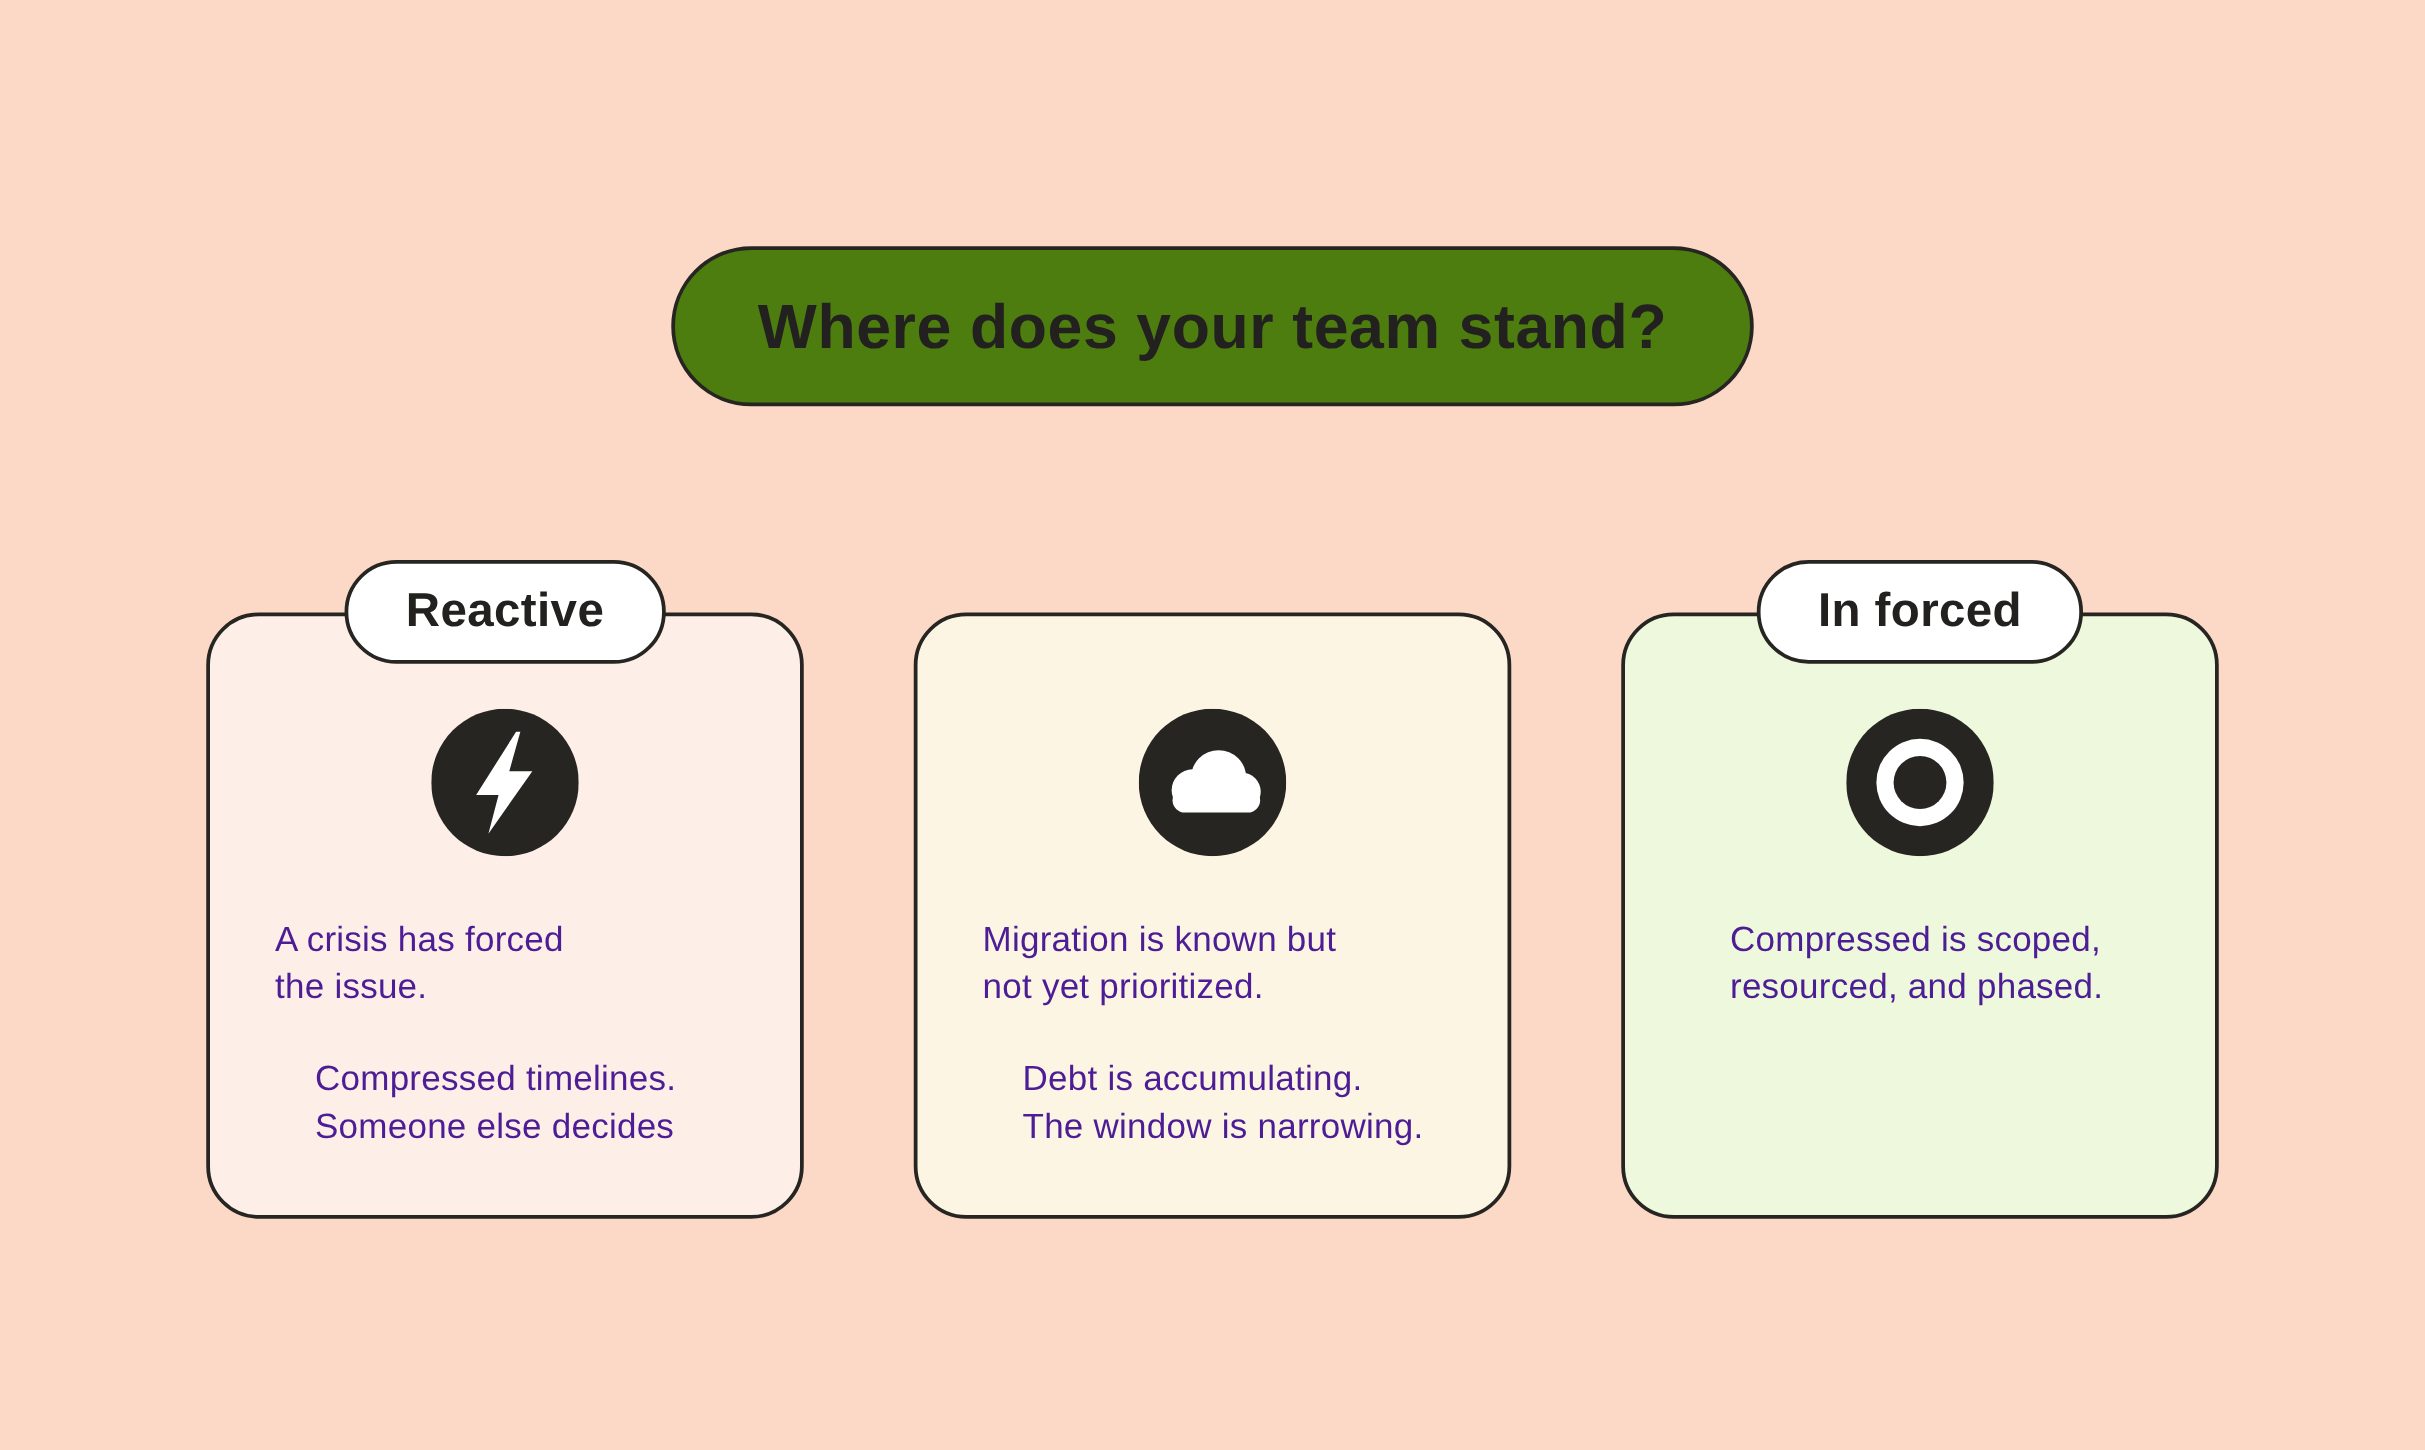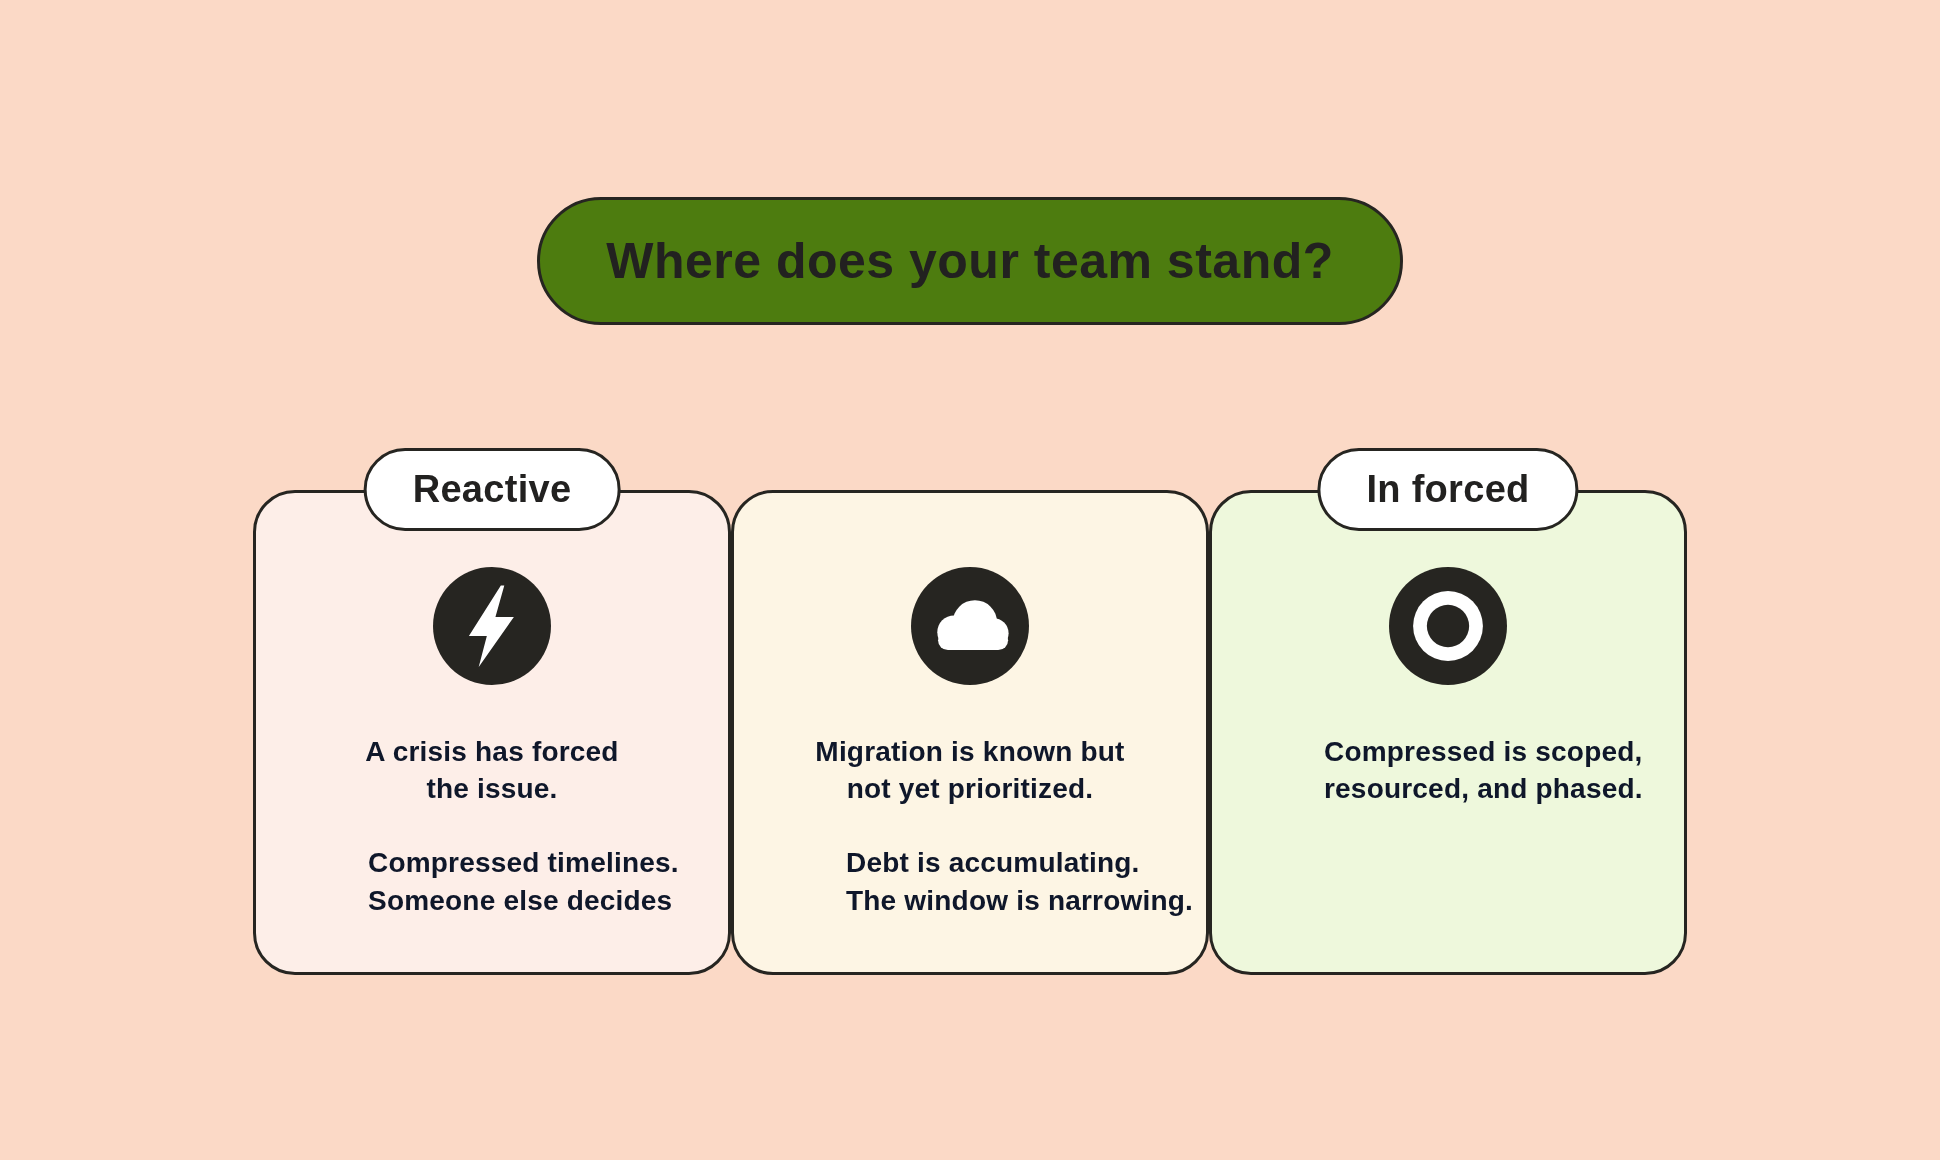--- a/index.html
+++ b/index.html
@@ -19,23 +19,22 @@
     background: #4d7c0f;
     border: 3px solid #262521;
     border-radius: 999px;
     padding: 32px 66px;
   }
   .title-pill span {
     font-size: 50px; font-weight: 700; color: #222120;
     letter-spacing: 0.5px; white-space: nowrap;
   }
   .cards-row {
-    display: flex; 
+    display: flex; gap: 88px;
     margin-top: 165px;
-    text-align: center;
   }
   .card {
     position: relative;
     width: 478px; height: 485px;
     box-sizing: border-box;
     border: 3px solid #262521;
     border-radius: 42px;
     display: flex; flex-direction: column; align-items: center;
   }
   .card-pill {
@@ -53,23 +52,23 @@
   }
   .icon-circle {
     margin-top: 74px;
     width: 118px; height: 118px;
     flex: 0 0 auto;
   }
   .icon-circle svg { display: block; width: 118px; height: 118px; }
   .card-body {
     align-self: stretch;
     margin-top: 48px;
-    padding: 0 80px;
-    color: #0f172a;
-    font-size: 28px; font-weight: 700;
+    padding: 0 52px;
+    color: #4c1d95;
+    font-size: 28px; font-weight: 400;
     line-height: 1.33; letter-spacing: 0.2px;
   }
   .card-body p { margin: 0 0 37px 0; white-space: pre; }
   .card-body p:last-child { margin-bottom: 0; margin-left: 32px; }
 </style>
 </head>
 <body>
 
 <div class="stage" style="background-color: rgb(251, 217, 198);">
 

